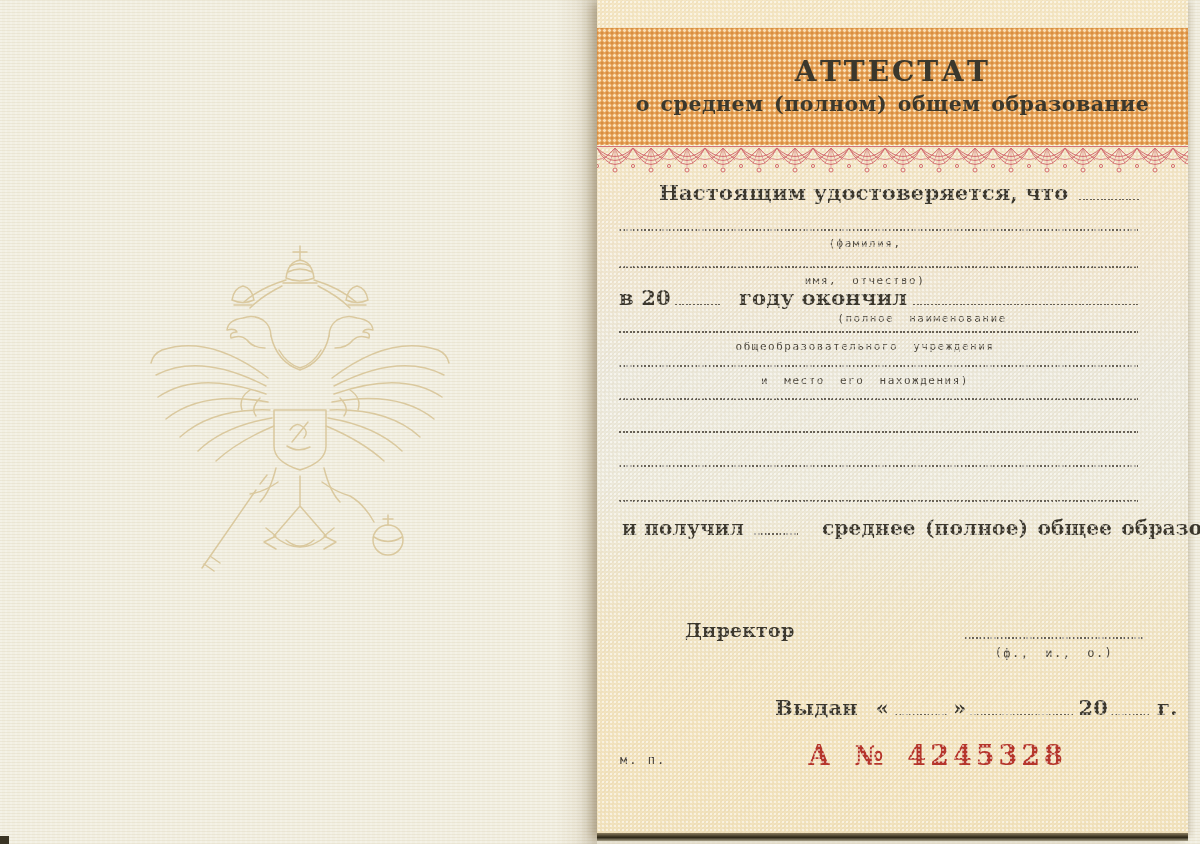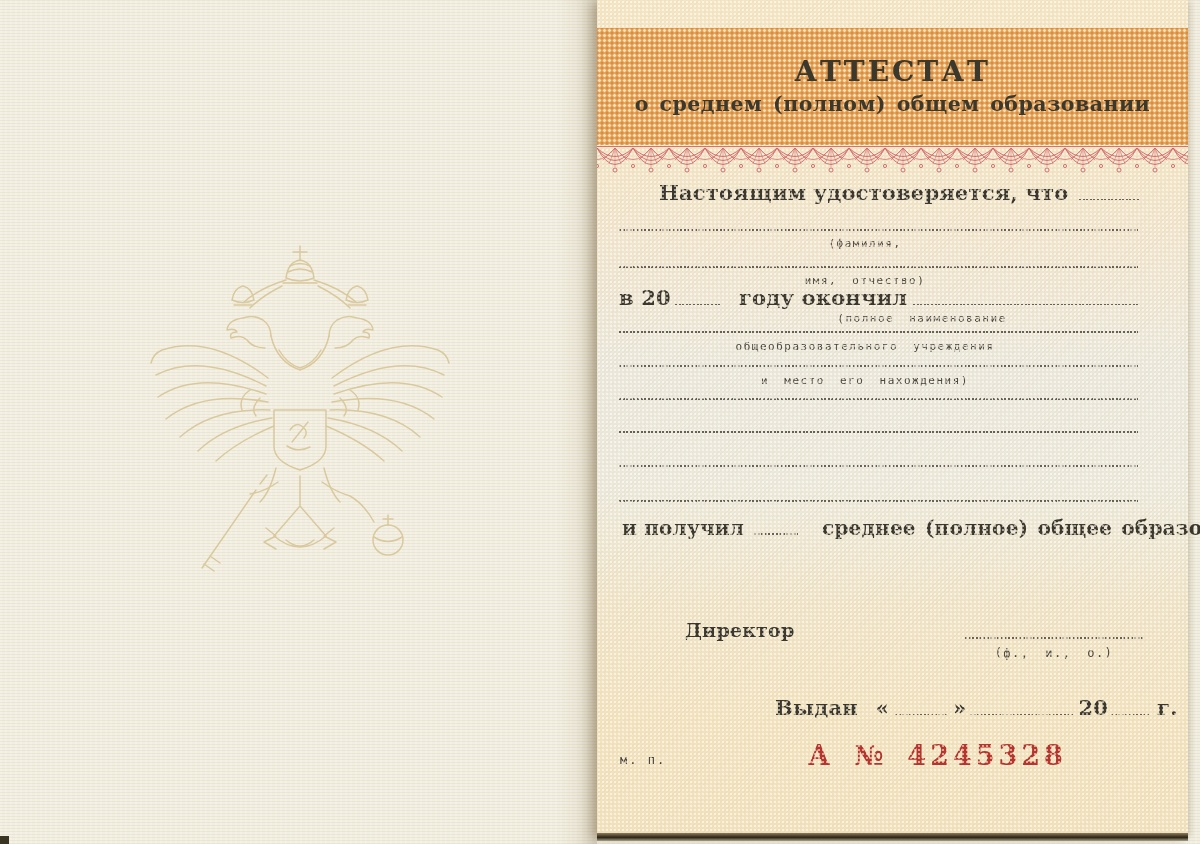--- a/index.html
+++ b/index.html
@@ -150,21 +150,21 @@
       <path d="M234,299 q14,9 28,0 M248,287 v-10 M243,281 h10"></path>
     </g>
   </svg>
 
   <div class="gutter"></div>
 
   <div class="sheet">
 
     <div class="band-orange">
       <div class="cert-title">АТТЕСТАТ</div>
-      <div class="cert-subtitle">о среднем (полном) общем образовании</div>
+      <div class="cert-subtitle">о среднем (полном) общем образование</div>
     </div>
 
     <svg class="band-lace" width="591" height="31" viewBox="0 0 591 31" xmlns="http://www.w3.org/2000/svg">
       <defs>
         <pattern id="lace" width="36" height="31" patternUnits="userSpaceOnUse">
           <g fill="none" stroke="#cf5d64" stroke-width="0.9" opacity="0.95">
             <line x1="0" y1="1.5" x2="36" y2="1.5"></line>
             <path d="M0,3 Q18,20 36,3"></path>
             <path d="M0,3 Q18,28 36,3"></path>
             <path d="M0,3 Q18,36 36,3"></path>

